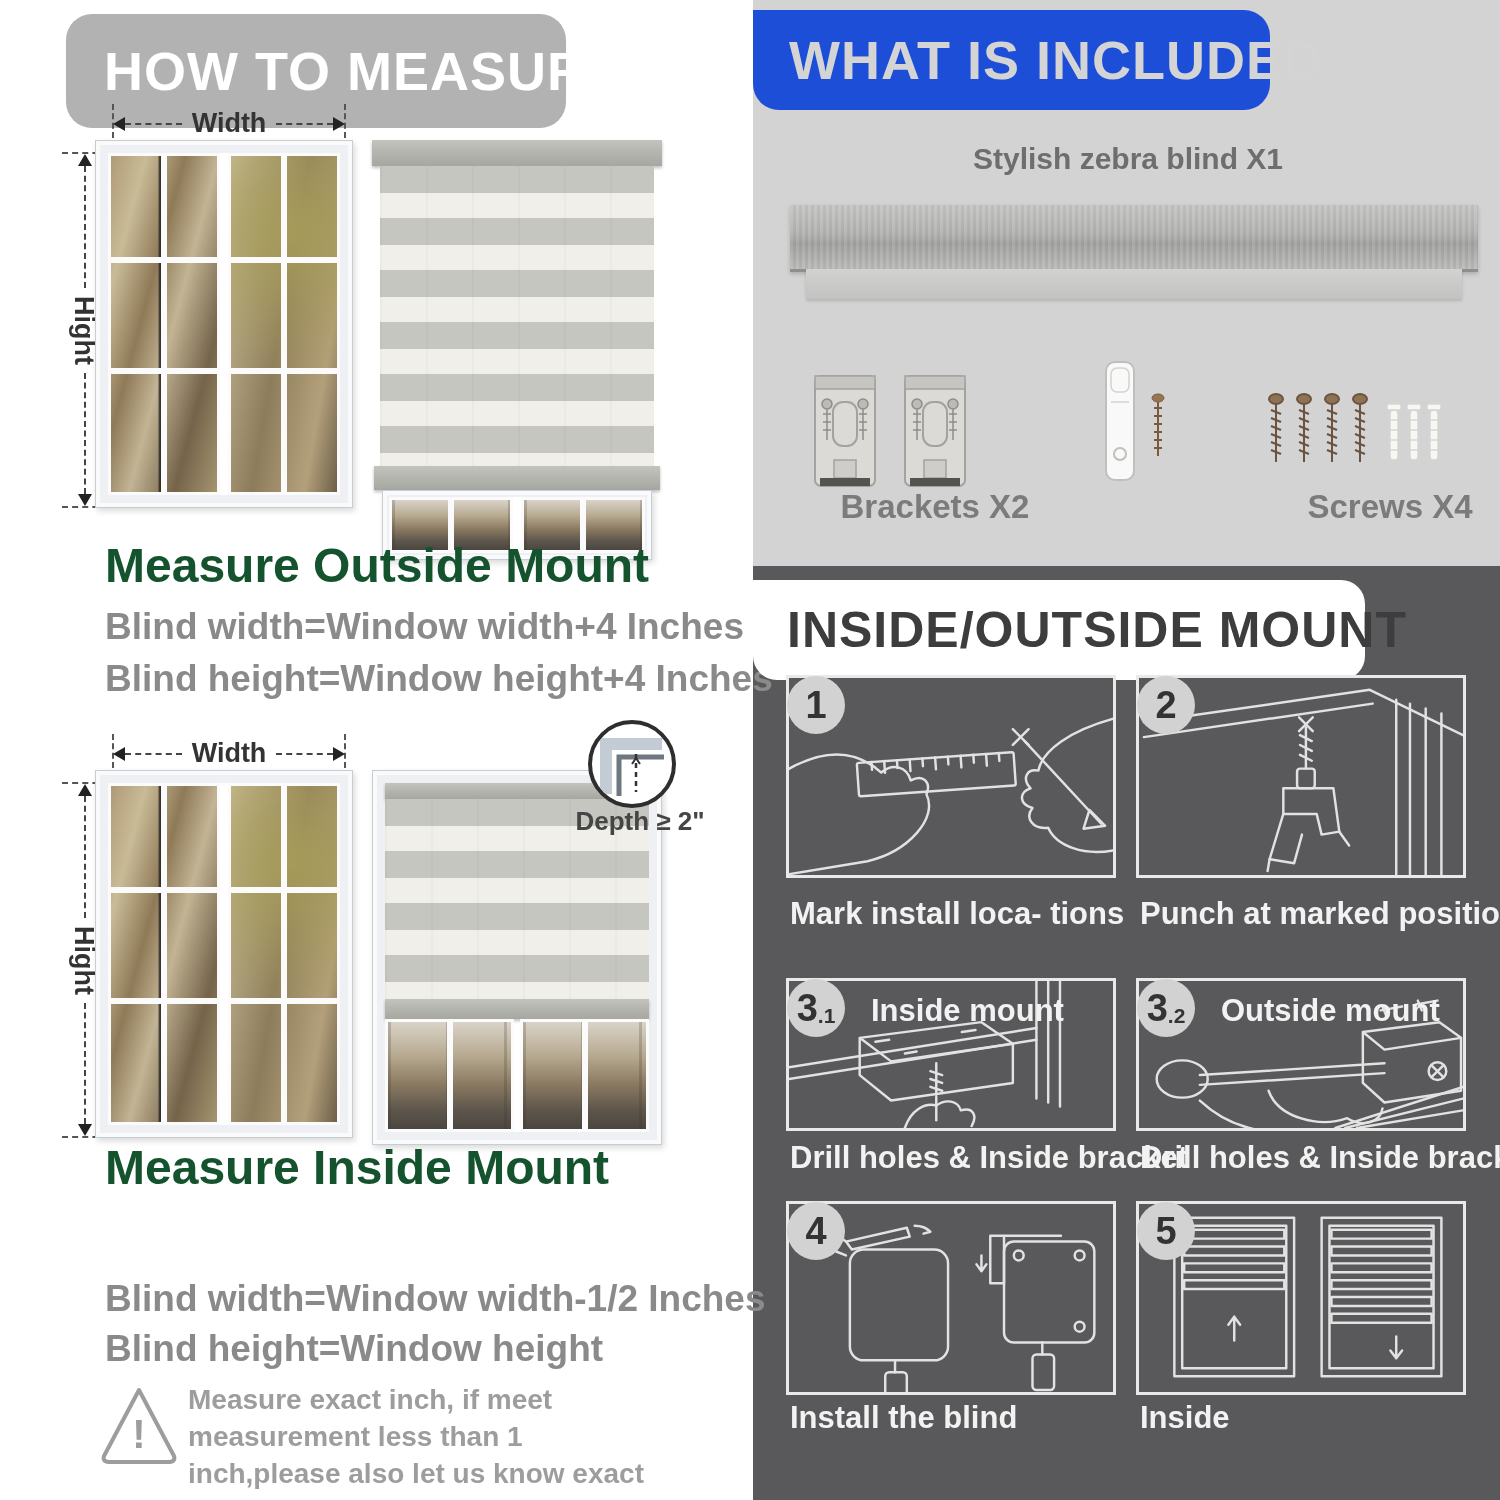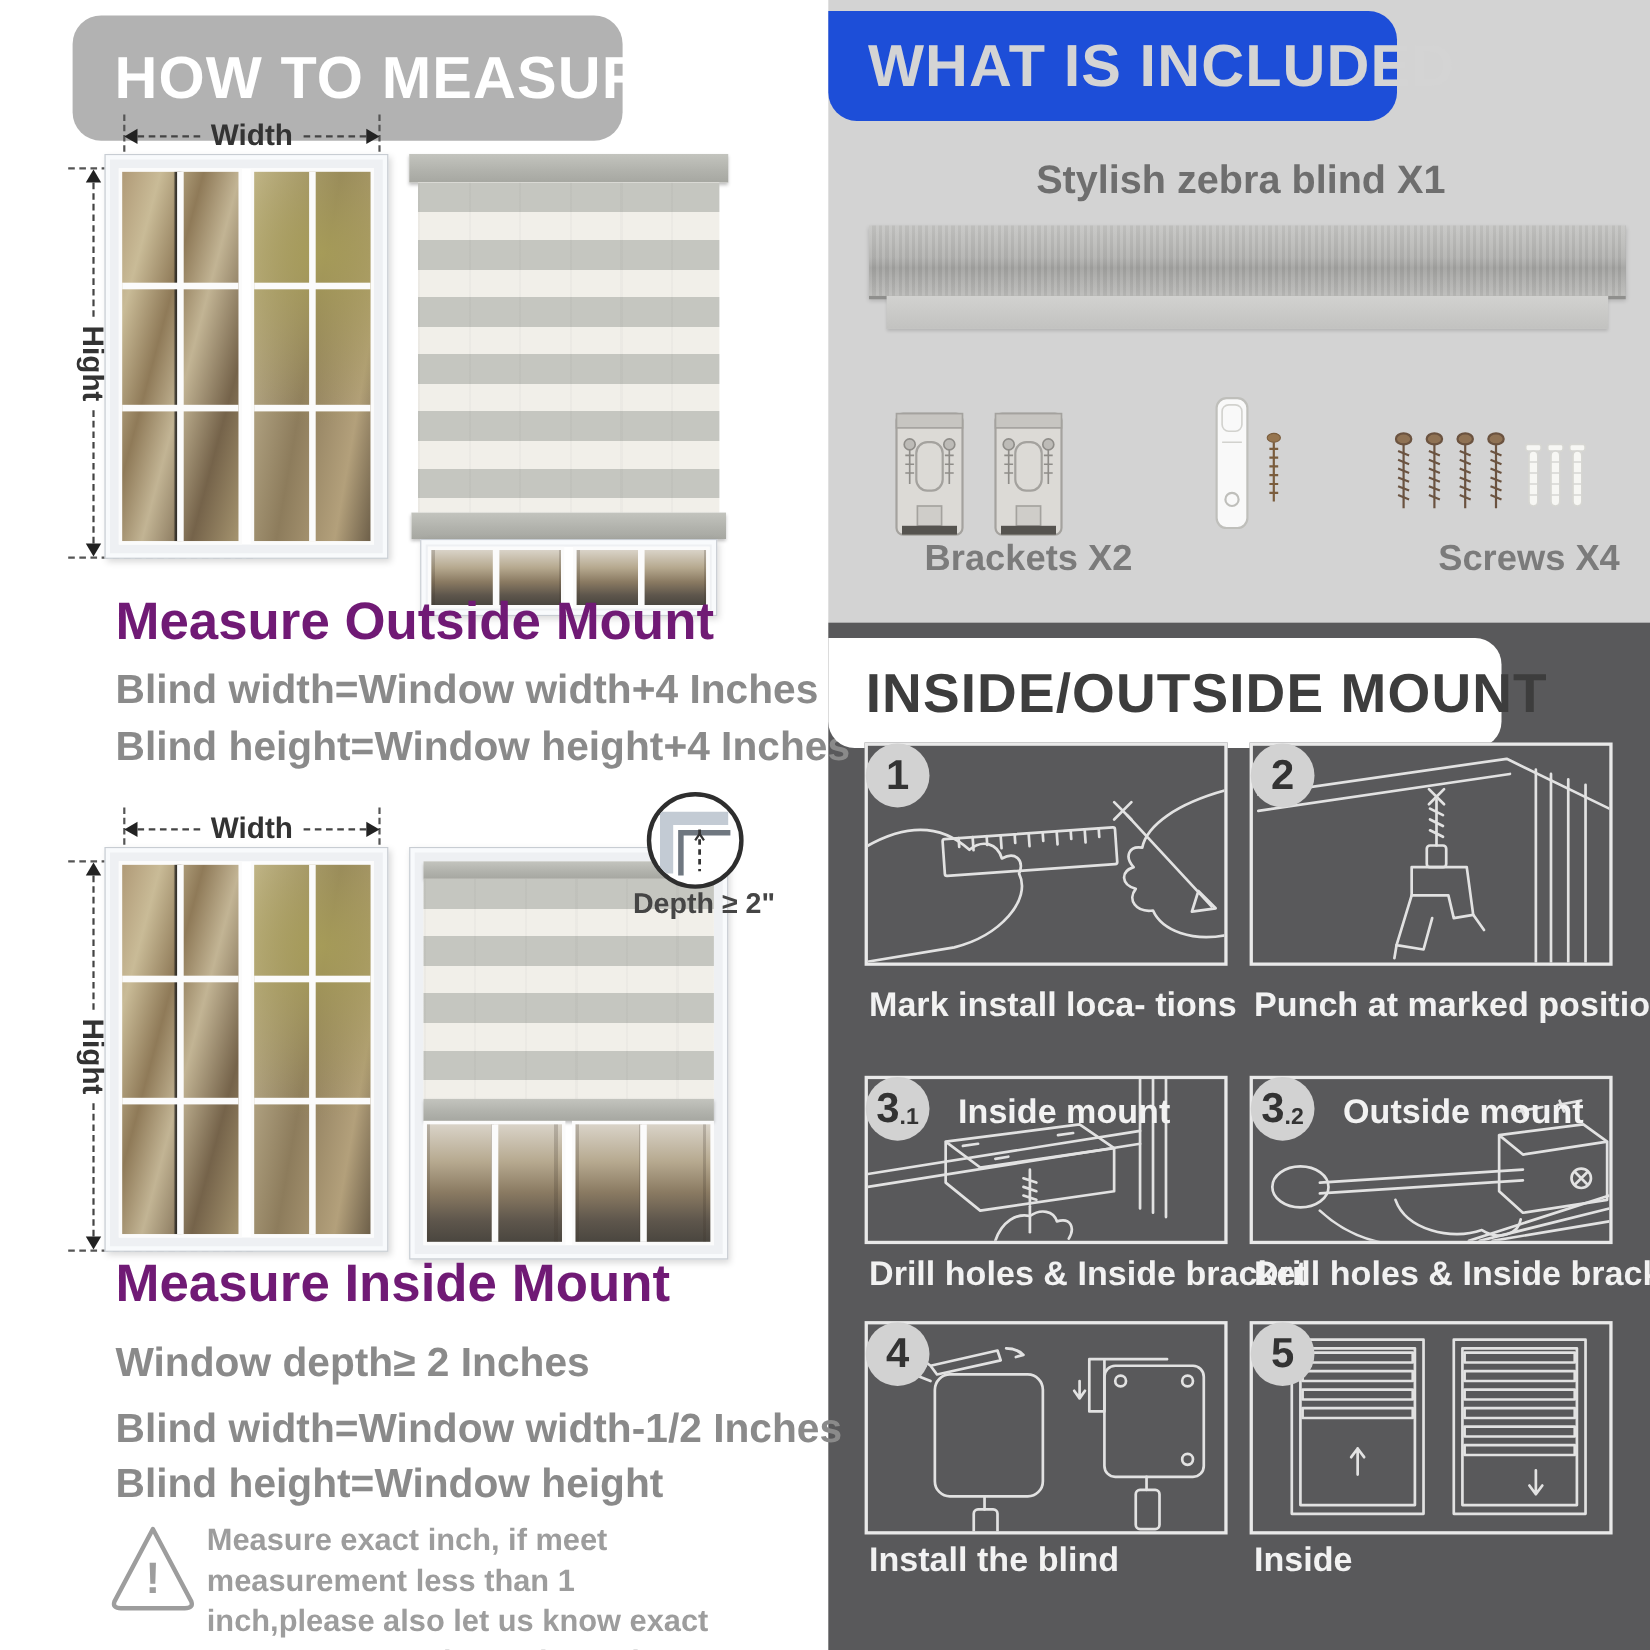--- a/index.html
+++ b/index.html
@@ -49,24 +49,24 @@
   .ah-r{width:0;height:0;border-top:7px solid transparent;border-bottom:7px solid transparent;border-left:12px solid #222;}
   .ah-u{width:0;height:0;border-left:7px solid transparent;border-right:7px solid transparent;border-bottom:12px solid #222;margin-left:-6px;}
   .ah-d{width:0;height:0;border-left:7px solid transparent;border-right:7px solid transparent;border-top:12px solid #222;margin-left:-6px;}
   .dimy{display:flex;flex-direction:column;align-items:flex-start;}
   .dimy .vdash{border-left:2px dashed #444;width:0;flex:1;}
   .dimy .vlbl{writing-mode:vertical-rl;color:#333;font-weight:bold;font-size:27px;margin:8px 0 8px -16px;}
   .tick-v{border-left:2px dashed #555;width:0;}
   .tick-h{border-top:2px dashed #555;height:0;}
 
   
-  .sec-title{font-weight:bold;font-size:48px;color:#701a75;}
+  .sec-title{font-weight:bold;font-size:48px;color:#14532d;}
   .formula{font-weight:bold;font-size:37px;color:#8a8a8a;}
   .warn-text{font-weight:600;font-size:28px;color:#9d9d9d;line-height:1.32;}
-  .blind-label{font-weight:bold;font-size:36px;color:#6e6e6e;text-align:center;}
+  .blind-label{font-weight:bold;font-size:30px;color:#6e6e6e;text-align:center;}
   .item-label{font-weight:bold;font-size:33px;color:#7b7b7b;text-align:center;margin-left:45px;}
 
   
   .headrail{background:
       repeating-linear-gradient(90deg, rgba(255,255,255,.06) 0 3px, rgba(0,0,0,.045) 3px 6px),
       linear-gradient(180deg,#c6c6c4 0%,#b4b4b2 45%,#a3a3a1 60%,#bcbcba 100%);
       border-bottom:3px solid #8f8f8d;box-shadow:0 2px 4px rgba(0,0,0,.18);}
   .headrail2{background:linear-gradient(180deg,#d2d2d0,#c2c2c0);box-shadow:0 2px 3px rgba(0,0,0,.15);}
 
   
@@ -202,21 +202,20 @@
     <svg width="80" height="80" viewBox="0 0 80 80">
       <path d="M14,70 V20 H70" stroke="#c3cbd4" stroke-width="12" fill="none"></path>
       <path d="M27,72 V33 H72" stroke="#6f7780" stroke-width="5" fill="none"></path>
       <path d="M44,30 V68" stroke="#333" stroke-width="2.5" stroke-dasharray="5 4" fill="none"></path>
       <path d="M44,34 l-4,6 M44,34 l4,6" stroke="#333" stroke-width="2" fill="none"></path>
     </svg>
   </div>
   <div class="abs depth-label" style="left:565px;top:806px;width:150px;">Depth ≥ 2"</div>
 
   <div class="abs sec-title" style="left:105px;top:1140px;">Measure Inside Mount</div>
-  <div class="abs formula" style="left:105px;top:1218px;">Window depth≥ 2 Inches</div>
   <div class="abs formula" style="left:105px;top:1278px;">Blind width=Window width-1/2 Inches</div>
   <div class="abs formula" style="left:105px;top:1328px;">Blind height=Window height</div>
 
   <svg class="abs" style="left:98px;top:1382px;" width="82" height="86" viewBox="0 0 82 86">
     <path class="warn-tri" d="M41,8 L76,74 Q78,80 70,80 L12,80 Q4,80 6,74 Z"></path>
     <text x="41" y="66" text-anchor="middle" font-size="40" font-weight="bold" fill="#9d9d9d" font-family="Liberation Sans, sans-serif">!</text>
   </svg>
   <div class="abs warn-text" style="left:188px;top:1382px;width:470px;">Measure exact inch, if meet measurement less than 1 inch,please also let us know exact measurement, please do not leave it</div>
 
   <div class="abs hdr hdr-included">WHAT IS INCLUDED</div>

